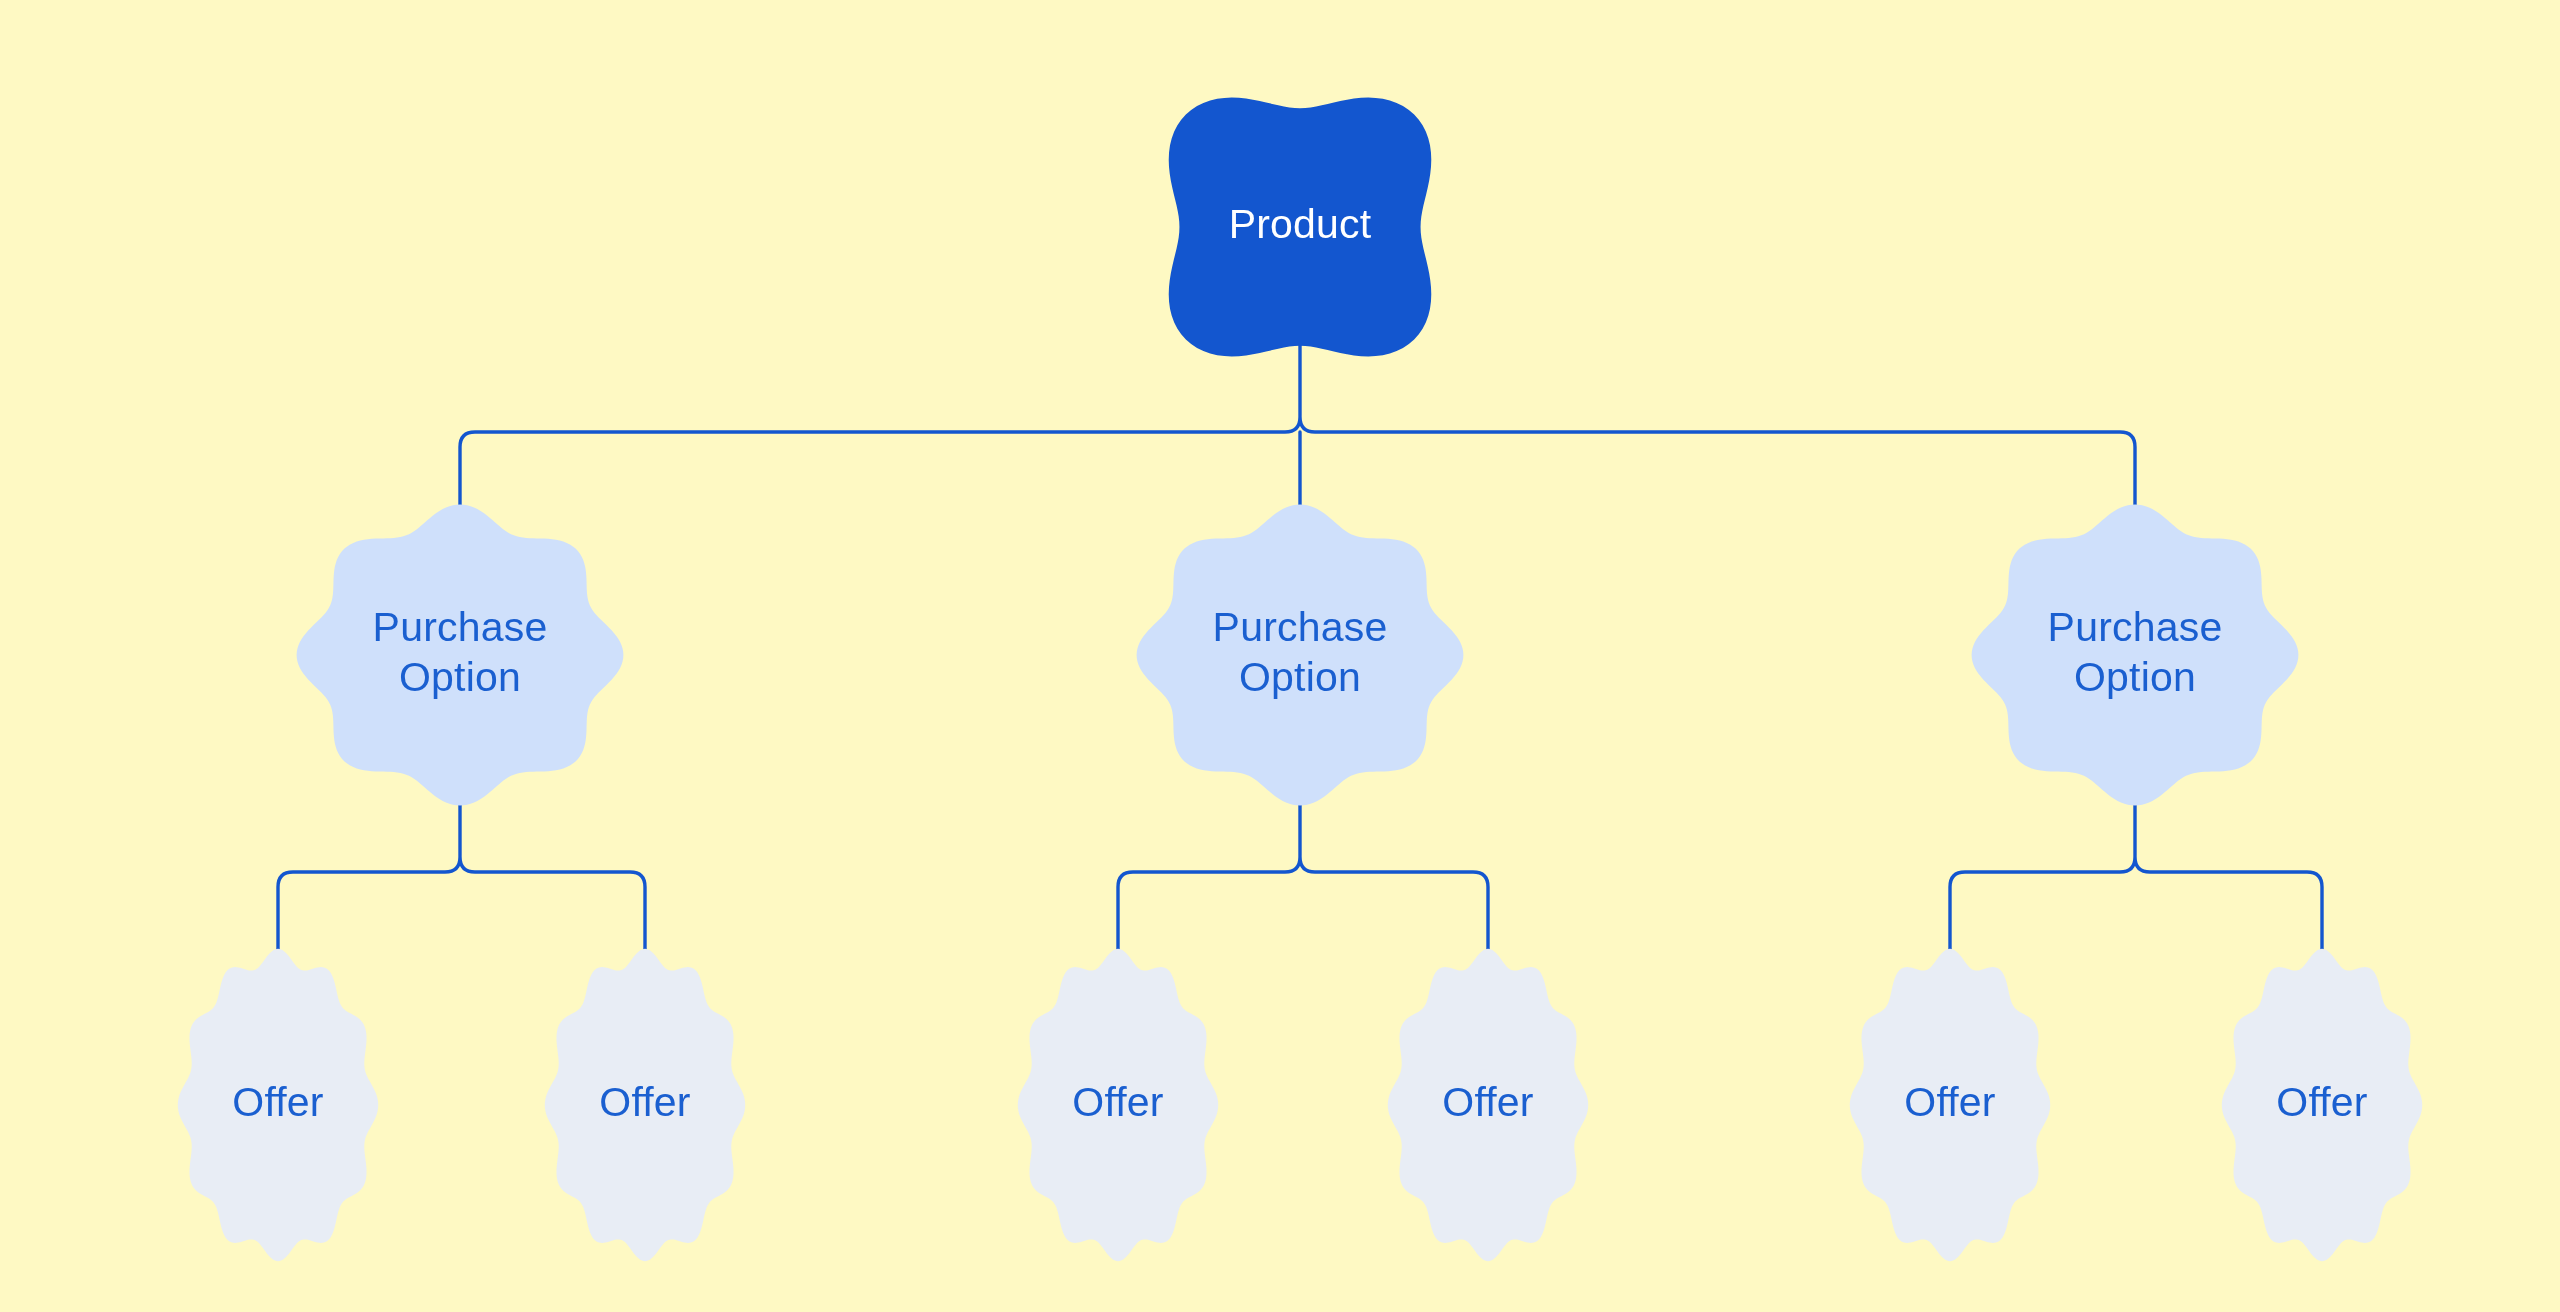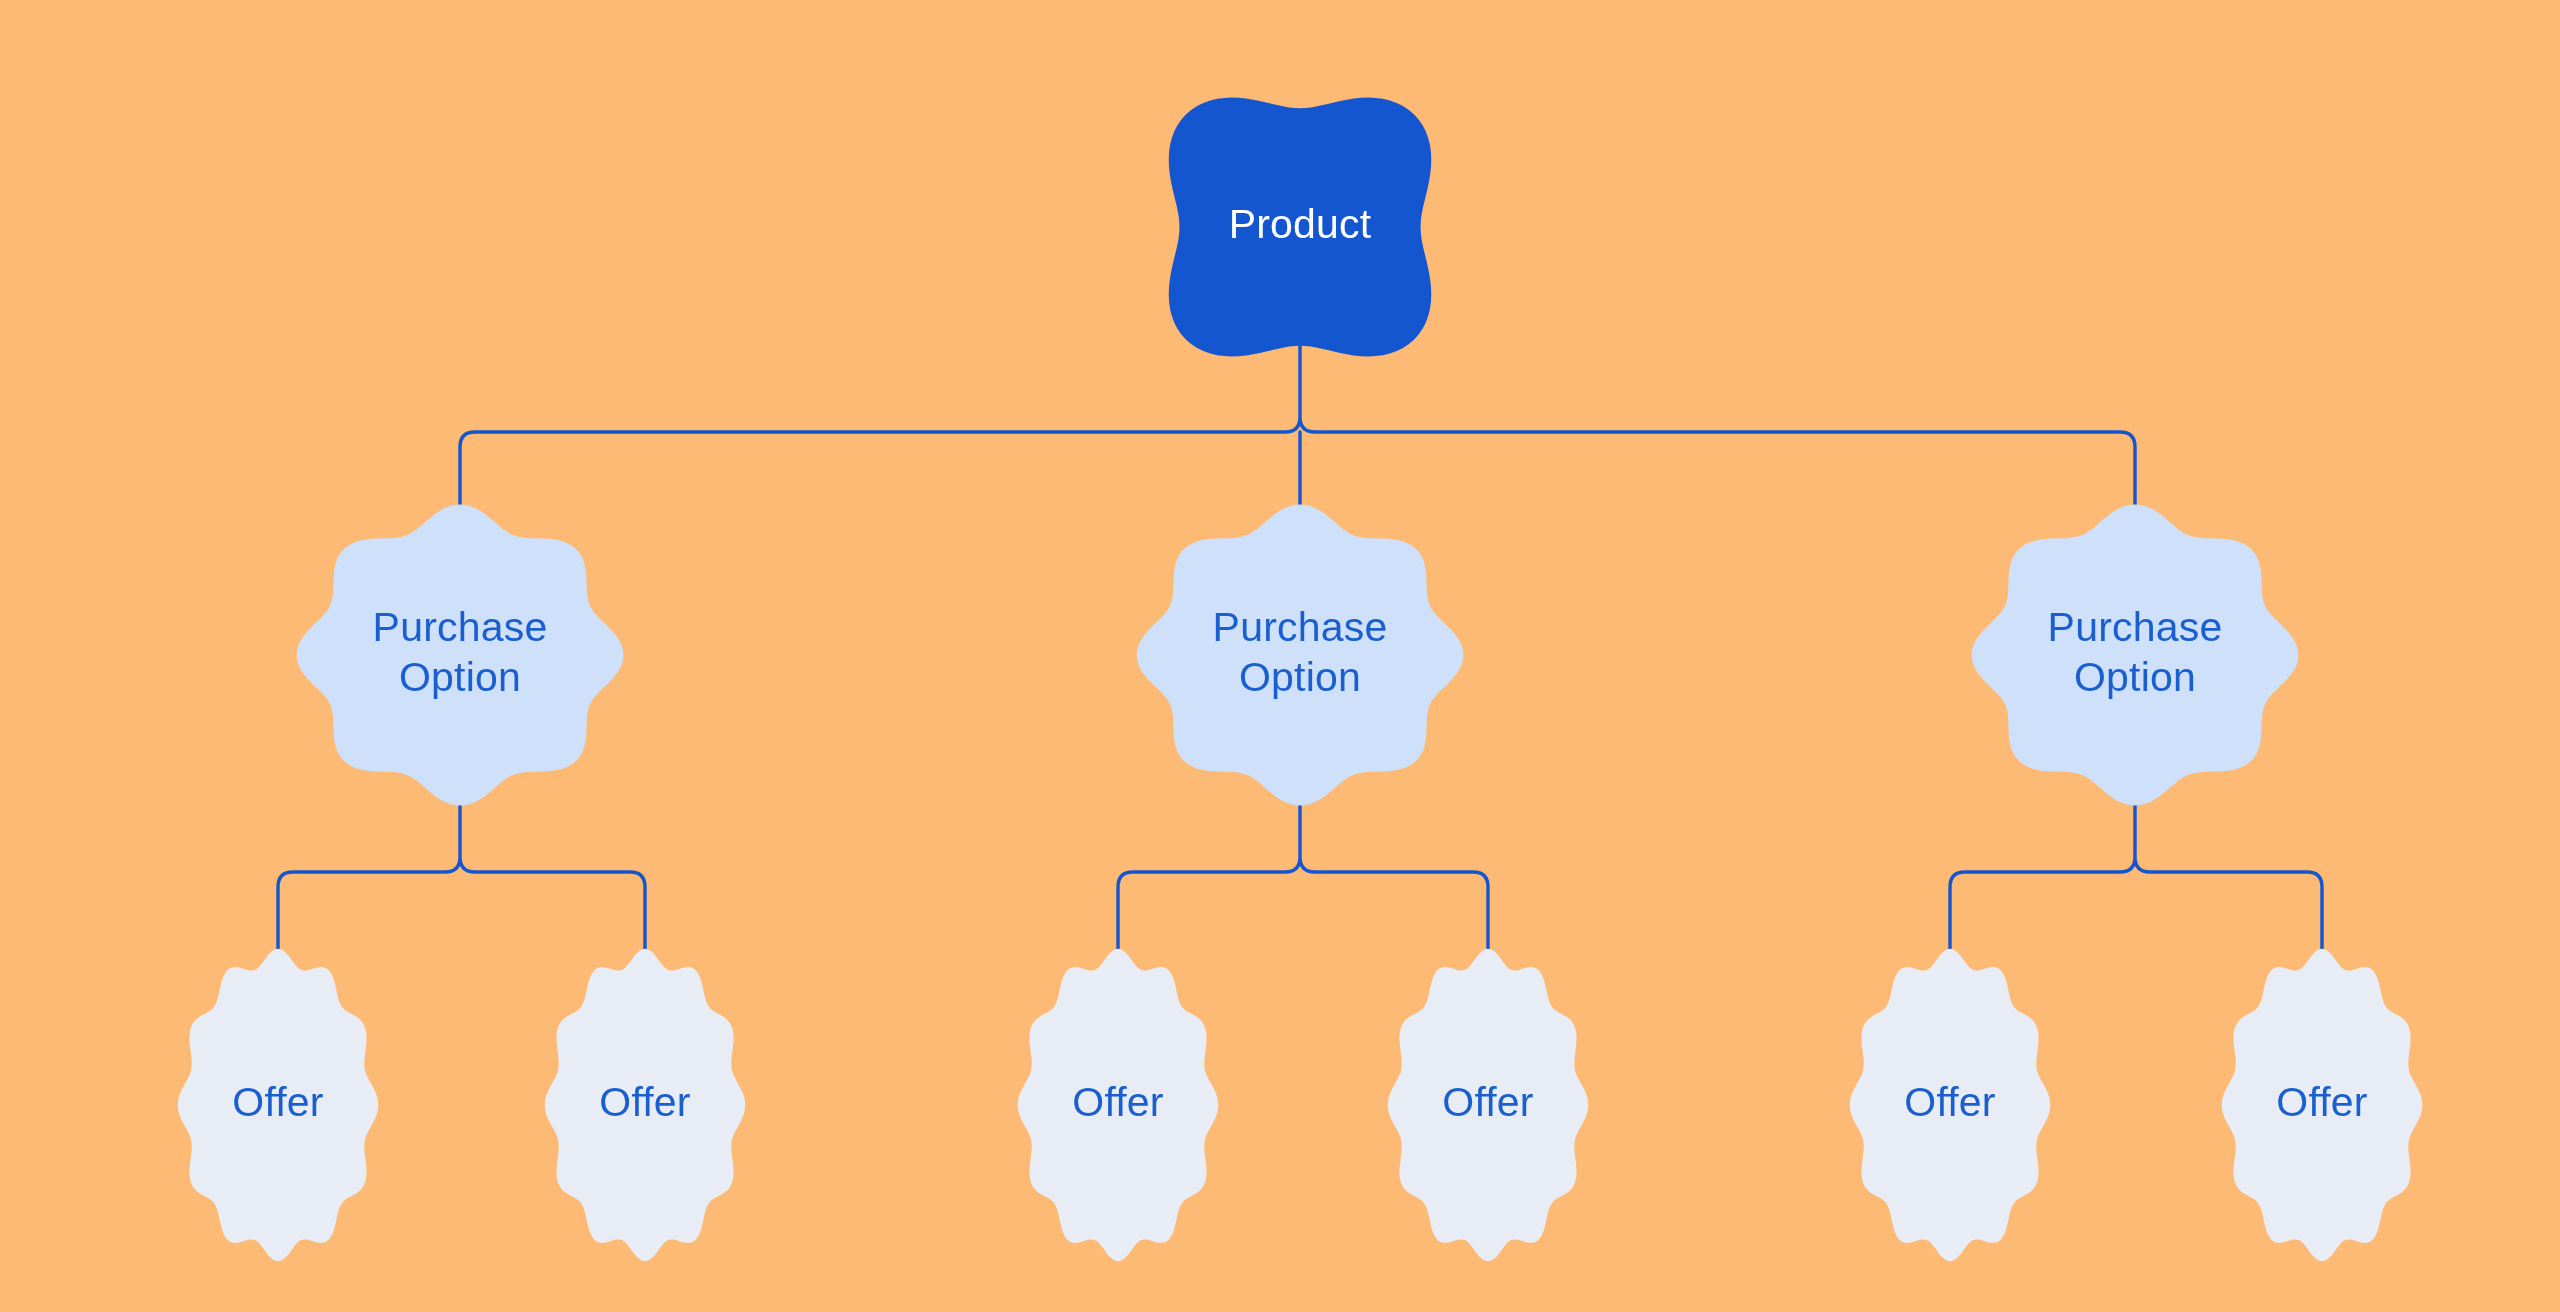--- a/index.html
+++ b/index.html
@@ -11,21 +11,21 @@
   body {
     width: 2560px;
     height: 1312px;
     overflow: hidden;
     font-family: "Liberation Sans", "DejaVu Sans", sans-serif;
   }
   #diagram-root {
     position: relative;
     width: 2560px;
     height: 1312px;
-    background: #fdba74;
+    background: #fef9c3;
   }
   #diagram-svg {
     position: absolute;
     top: 0;
     left: 0;
     width: 2560px;
     height: 1312px;
     display: block;
   }
   .node-label {

